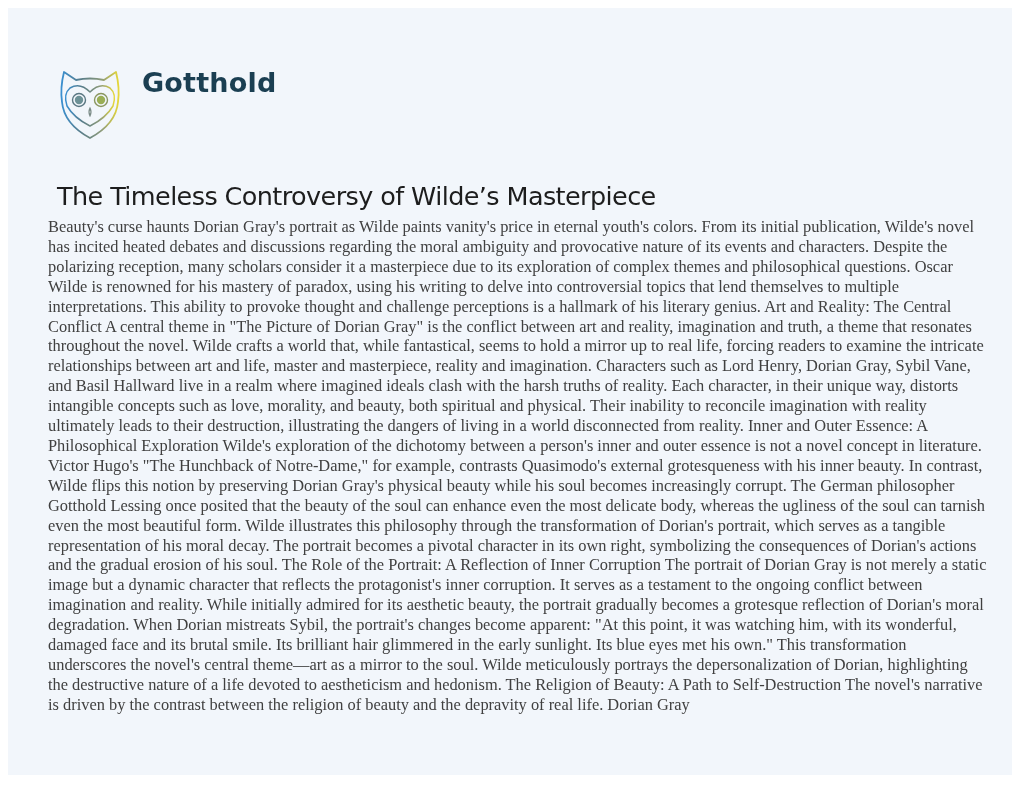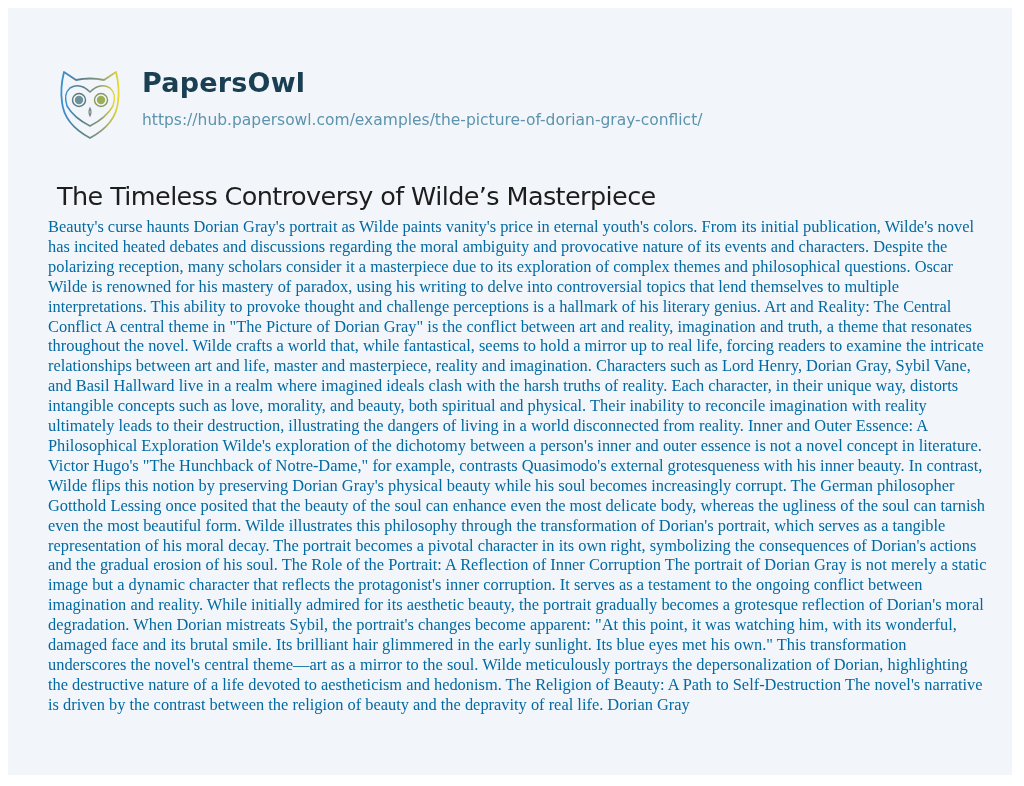--- a/index.html
+++ b/index.html
@@ -68,21 +68,21 @@
     }
     .body-text {
       position: absolute;
       left: 48px;
       top: 217px;
       width: 940px;
       margin: 0;
       font-family: "Liberation Serif", serif;
       font-size: 16.4px;
       line-height: 19.9px;
-      color: #0369a1;
+      color: #404040;
     }
   </style>
 </head>
 <body>
 
 <div class="panel"></div>
 
 <div class="header">
   <svg class="logo" viewBox="0 0 80 80">
     <defs>
@@ -99,20 +99,19 @@
     <path d="M40 26 Q30 16 20 22 Q13 28 17 40 Q24 52 40 60 Q56 52 63 40 Q67 28 60 22 Q50 16 40 26 Z" fill="none" stroke="url(#owlgrad)" stroke-width="1.5" stroke-linejoin="round"></path>
 
     <circle cx="29" cy="34" r="6.5" fill="none" stroke="#5a7782" stroke-width="1.4"></circle>
     <circle cx="29" cy="34" r="4.2" fill="#6d9196"></circle>
     <circle cx="51" cy="34" r="6.5" fill="none" stroke="#8a9660" stroke-width="1.4"></circle>
     <circle cx="51" cy="34" r="4.2" fill="#9aae55"></circle>
 
     <path d="M40 42 Q38 46 40 50 Q42 46 40 42 Z" fill="none" stroke="#7a8a86" stroke-width="1.2"></path>
   </svg>
   <div class="brand">
-    <span class="brand-name">PapersOwl</span>
-    <a class="brand-url">https://hub.papersowl.com/examples/the-picture-of-dorian-gray-conflict/</a>
+    <span class="brand-name">Gotthold</span>
   </div>
 </div>
 
 <h1 class="title">The Timeless Controversy of Wilde’s Masterpiece</h1>
 
 <p class="body-text">Beauty's curse haunts Dorian Gray's portrait as Wilde paints vanity's price in eternal youth's colors. From its initial publication, Wilde's novel has incited heated debates and discussions regarding the moral ambiguity and provocative nature of its events and characters. Despite the polarizing reception, many scholars consider it a masterpiece due to its exploration of complex themes and philosophical questions. Oscar Wilde is renowned for his mastery of paradox, using his writing to delve into controversial topics that lend themselves to multiple interpretations. This ability to provoke thought and challenge perceptions is a hallmark of his literary genius. Art and Reality: The Central Conflict A central theme in "The Picture of Dorian Gray" is the conflict between art and reality, imagination and truth, a theme that resonates throughout the novel. Wilde crafts a world that, while fantastical, seems to hold a mirror up to real life, forcing readers to examine the intricate relationships between art and life, master and masterpiece, reality and imagination. Characters such as Lord Henry, Dorian Gray, Sybil Vane, and Basil Hallward live in a realm where imagined ideals clash with the harsh truths of reality. Each character, in their unique way, distorts intangible concepts such as love, morality, and beauty, both spiritual and physical. Their inability to reconcile imagination with reality ultimately leads to their destruction, illustrating the dangers of living in a world disconnected from reality. Inner and Outer Essence: A Philosophical Exploration Wilde's exploration of the dichotomy between a person's inner and outer essence is not a novel concept in literature. Victor Hugo's "The Hunchback of Notre-Dame," for example, contrasts Quasimodo's external grotesqueness with his inner beauty. In contrast, Wilde flips this notion by preserving Dorian Gray's physical beauty while his soul becomes increasingly corrupt. The German philosopher Gotthold Lessing once posited that the beauty of the soul can enhance even the most delicate body, whereas the ugliness of the soul can tarnish even the most beautiful form. Wilde illustrates this philosophy through the transformation of Dorian's portrait, which serves as a tangible representation of his moral decay. The portrait becomes a pivotal character in its own right, symbolizing the consequences of Dorian's actions and the gradual erosion of his soul. The Role of the Portrait: A Reflection of Inner Corruption The portrait of Dorian Gray is not merely a static image but a dynamic character that reflects the protagonist's inner corruption. It serves as a testament to the ongoing conflict between imagination and reality. While initially admired for its aesthetic beauty, the portrait gradually becomes a grotesque reflection of Dorian's moral degradation. When Dorian mistreats Sybil, the portrait's changes become apparent: "At this point, it was watching him, with its wonderful, damaged face and its brutal smile. Its brilliant hair glimmered in the early sunlight. Its blue eyes met his own." This transformation underscores the novel's central theme—art as a mirror to the soul. Wilde meticulously portrays the depersonalization of Dorian, highlighting the destructive nature of a life devoted to aestheticism and hedonism. The Religion of Beauty: A Path to Self-Destruction The novel's narrative is driven by the contrast between the religion of beauty and the depravity of real life. Dorian Gray</p>
 
 </body></html>

